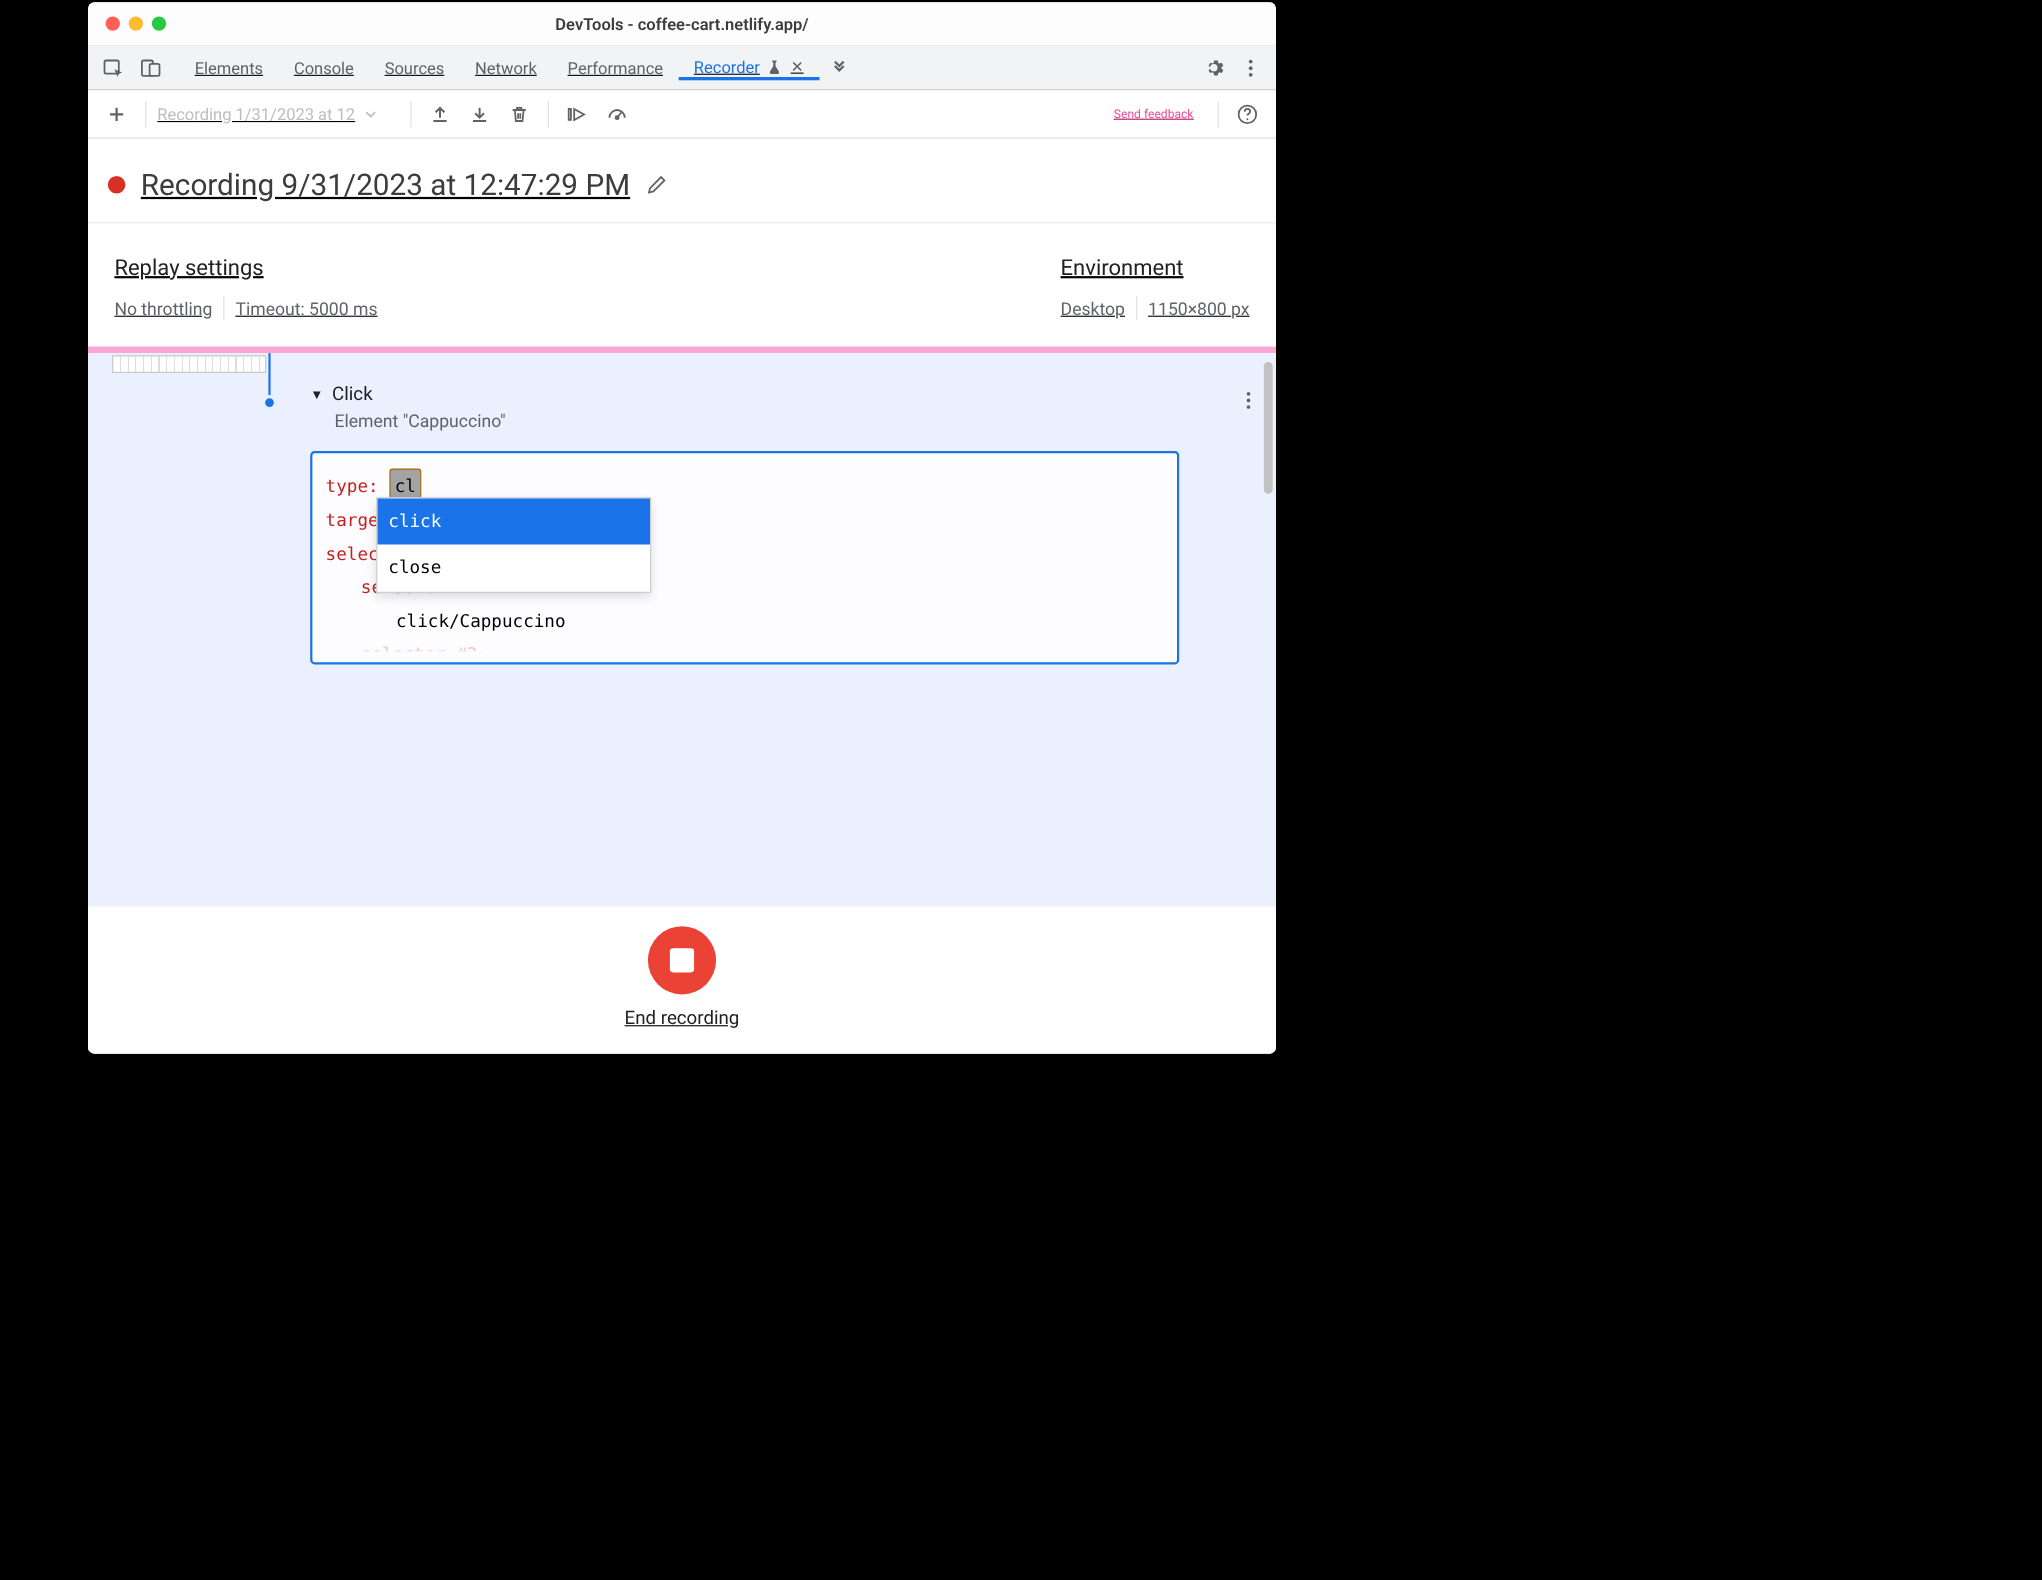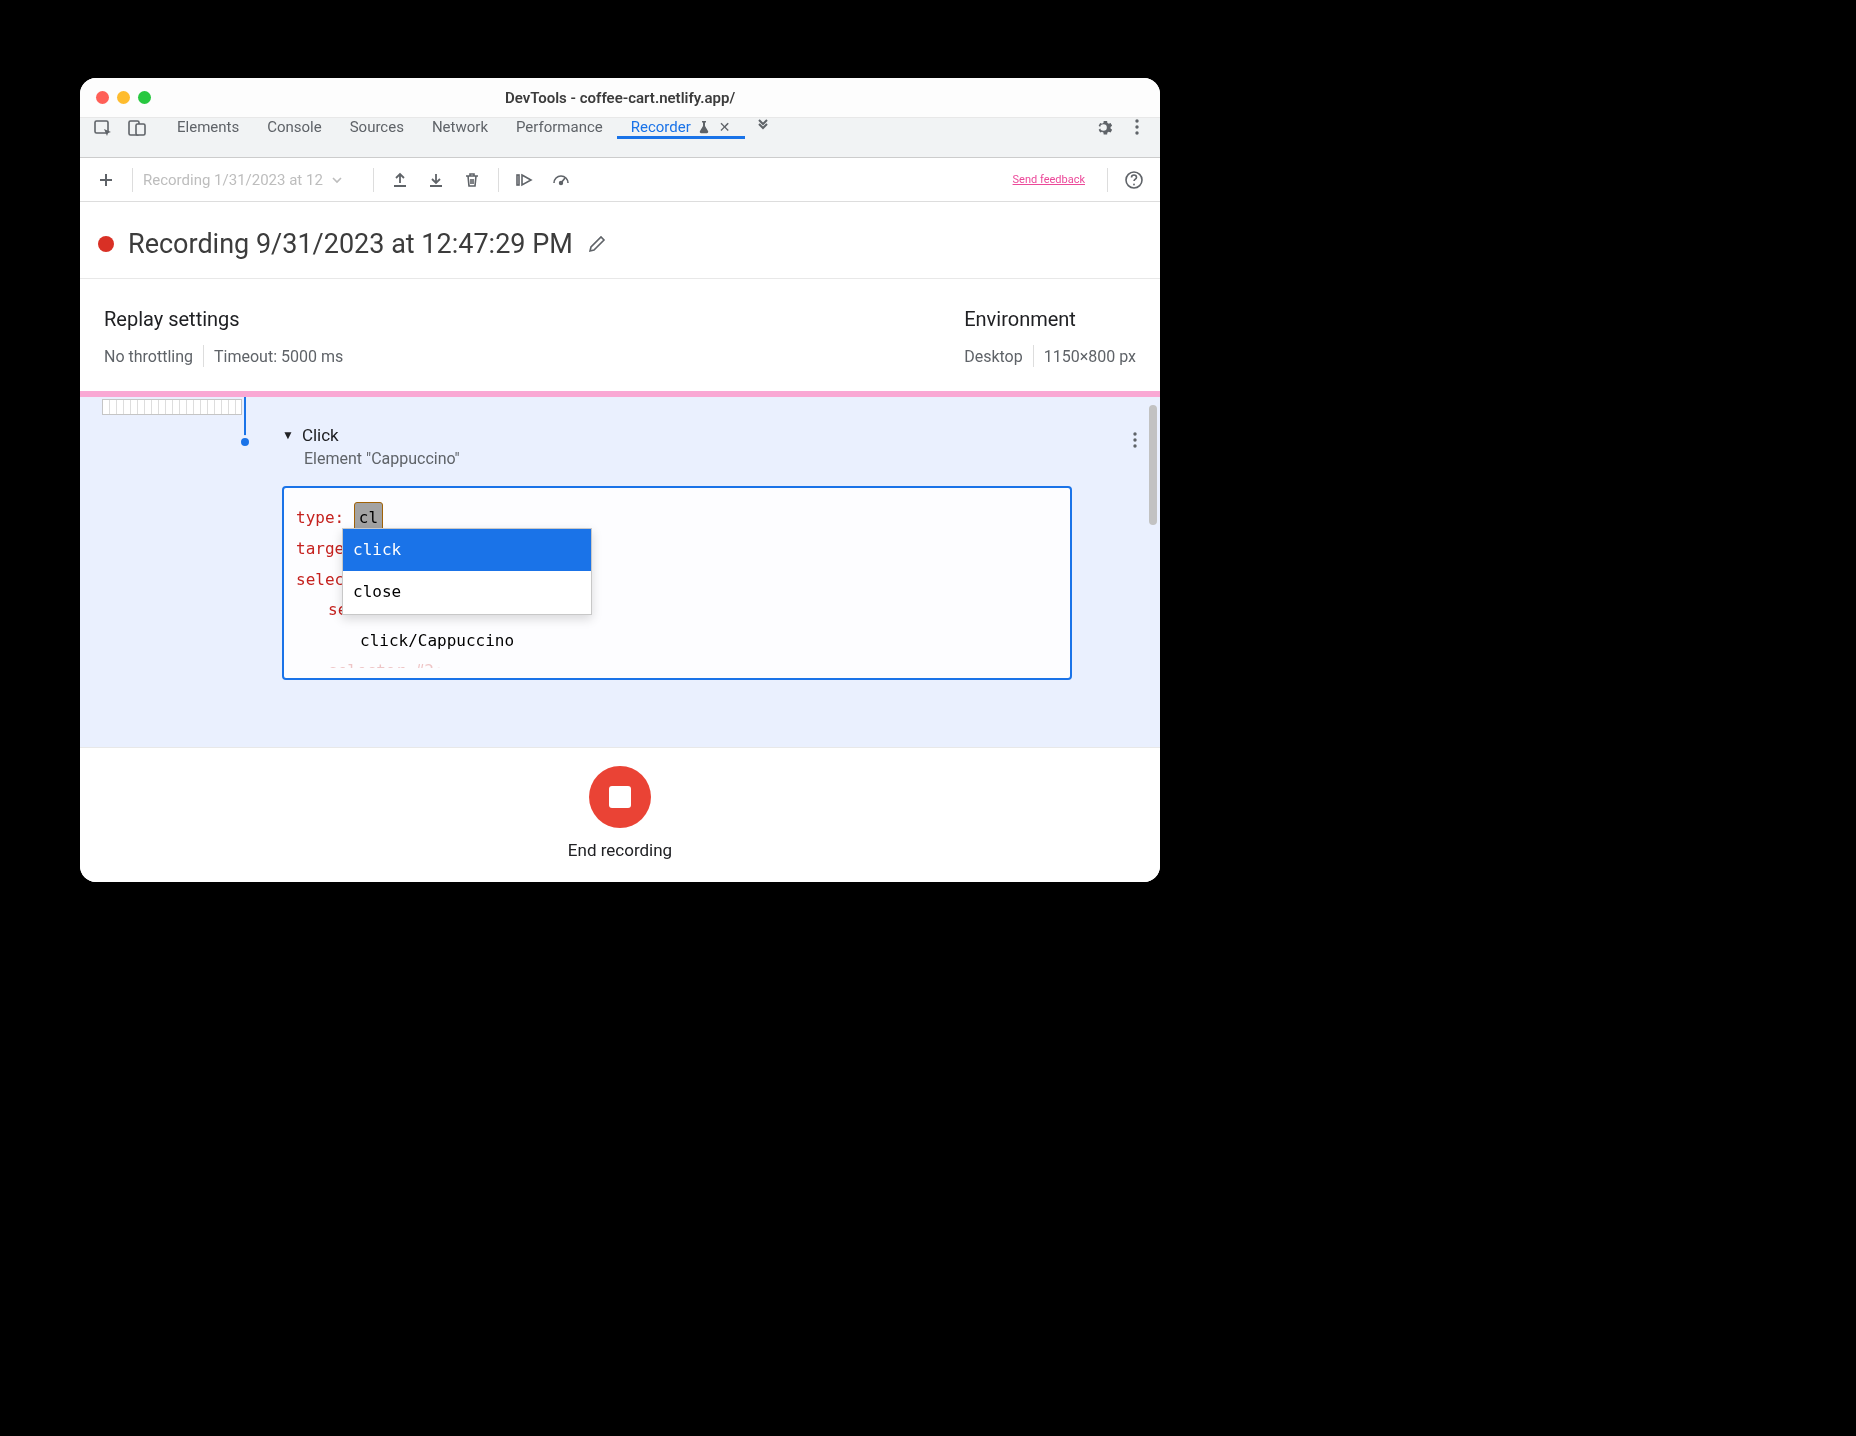--- a/index.html
+++ b/index.html
@@ -7,28 +7,29 @@
   font-family: -apple-system, BlinkMacSystemFont, "Segoe UI", Roboto, sans-serif;
   background: #000;
   width: 1240px;
   height: 960px;
   display: flex;
   align-items: center;
   justify-content: center;
 }
 .window {
   width: 1080px;
-  height: 804px;
+  height: 956px;
   background: #fff;
-  border-radius: 16px;
+  border-radius: 6px;
   box-shadow: 0 25px 70px rgba(0,0,0,0.5), 0 10px 30px rgba(0,0,0,0.3);
   overflow: hidden;
   display: flex;
   flex-direction: column;
   position: relative;
+  text-decoration: underline;
 }
 .titlebar {
   height: 40px;
   background: #fdfdfd;
   display: flex;
   align-items: center;
   padding: 0 16px;
   position: relative;
   border-bottom: 1px solid #e8e8e8;
 }
@@ -42,21 +43,21 @@
   left: 50%;
   transform: translateX(-50%);
   font-size: 15px;
   font-weight: 600;
   color: #3c3c3c;
 }
 .tabs-bar {
   height: 40px;
   background: #f1f3f4;
   display: flex;
-  align-items: flex-start;
+  align-items: center;
   border-bottom: 1px solid #cccccc;
   padding: 0 6px;
 }
 .tool-icon {
   width: 34px;
   display: flex;
   align-items: center;
   justify-content: center;
   color: #5f6368;
   cursor: pointer;

